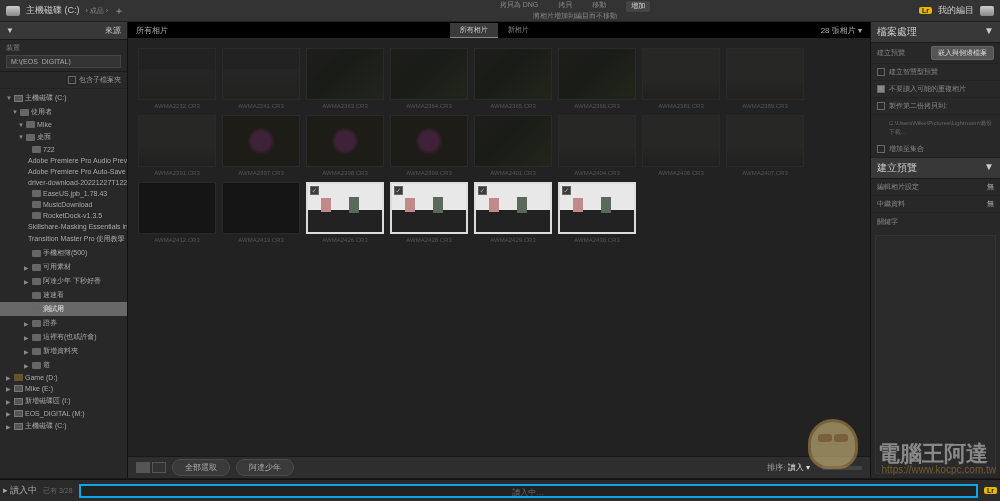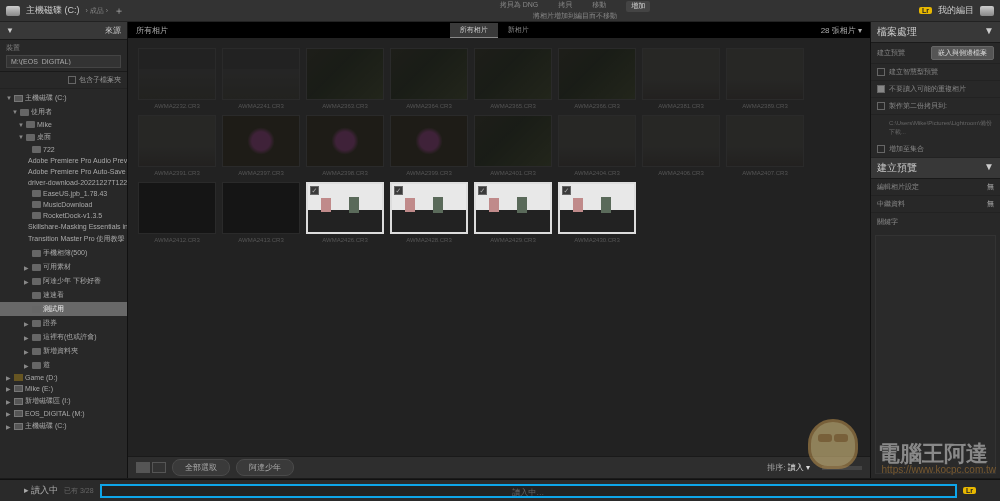--- a/index.html
+++ b/index.html
@@ -76,21 +76,21 @@
   
   
   .right-panel { width: 130px; background: #282828; border-left: 1px solid #111; display: flex; flex-direction: column; }
   .r-section-title { background: #383838; padding: 3px 6px; font-size: 10px; color: #ccc; display:flex; justify-content:space-between; border-bottom: 1px solid #1a1a1a; }
   .r-row { padding: 3px 6px; font-size: 7px; color: #888; display: flex; align-items: center; gap: 4px; border-bottom: 1px solid #222; }
   .r-btn { background: #555; border: 1px solid #666; border-radius: 2px; padding: 1px 6px; color: #ddd; font-size: 7px; cursor:pointer; }
   .r-sub { padding: 4px 6px; font-size: 7px; color: #888; }
   .r-textarea { flex: 1; min-height: 90px; background: #2a2a2a; margin: 4px; border: 1px solid #333; }
   
   
-  .footer { position: absolute; left:0; right:0; bottom:0; height: 22px; background: #2a2a2a; border-top: 1px solid #111; display: flex; align-items: center; padding: 0 24px; gap: 6px; }
+  .footer { position: absolute; left:0; right:0; bottom:0; height: 22px; background: #2a2a2a; border-top: 1px solid #111; display: flex; align-items: center; padding: 0 3px; gap: 6px; }
   .footer-track { flex: 1; text-align: center; font-size: 8px; color: #666; background: #222; height: 14px; border: 2px solid #0ea5e9; line-height: 14px; }
   
   
   .watermark { position: absolute; right: 12px; bottom: 32px; opacity: 0.6; display: flex; align-items: flex-end; gap: 20px; pointer-events: none; }
   .wm-face { width: 50px; height: 50px; border: 3px solid #b28a4a; border-radius: 50% 50% 40% 40%; background: #d8c080; position: relative; }
   .wm-face::before, .wm-face::after { content:""; position:absolute; width:14px; height:8px; background:#b28a4a; border-radius: 3px; top: 12px; }
   .wm-face::before { left: 7px; } .wm-face::after { right: 7px; }
   .wm-text { font-size: 22px; color: #c8c8c8; font-weight: bold; }
   .wm-url { position: absolute; right: 4px; bottom: 26px; font-size: 10px; color: #aa7733; opacity: 0.6; }
 </style>

